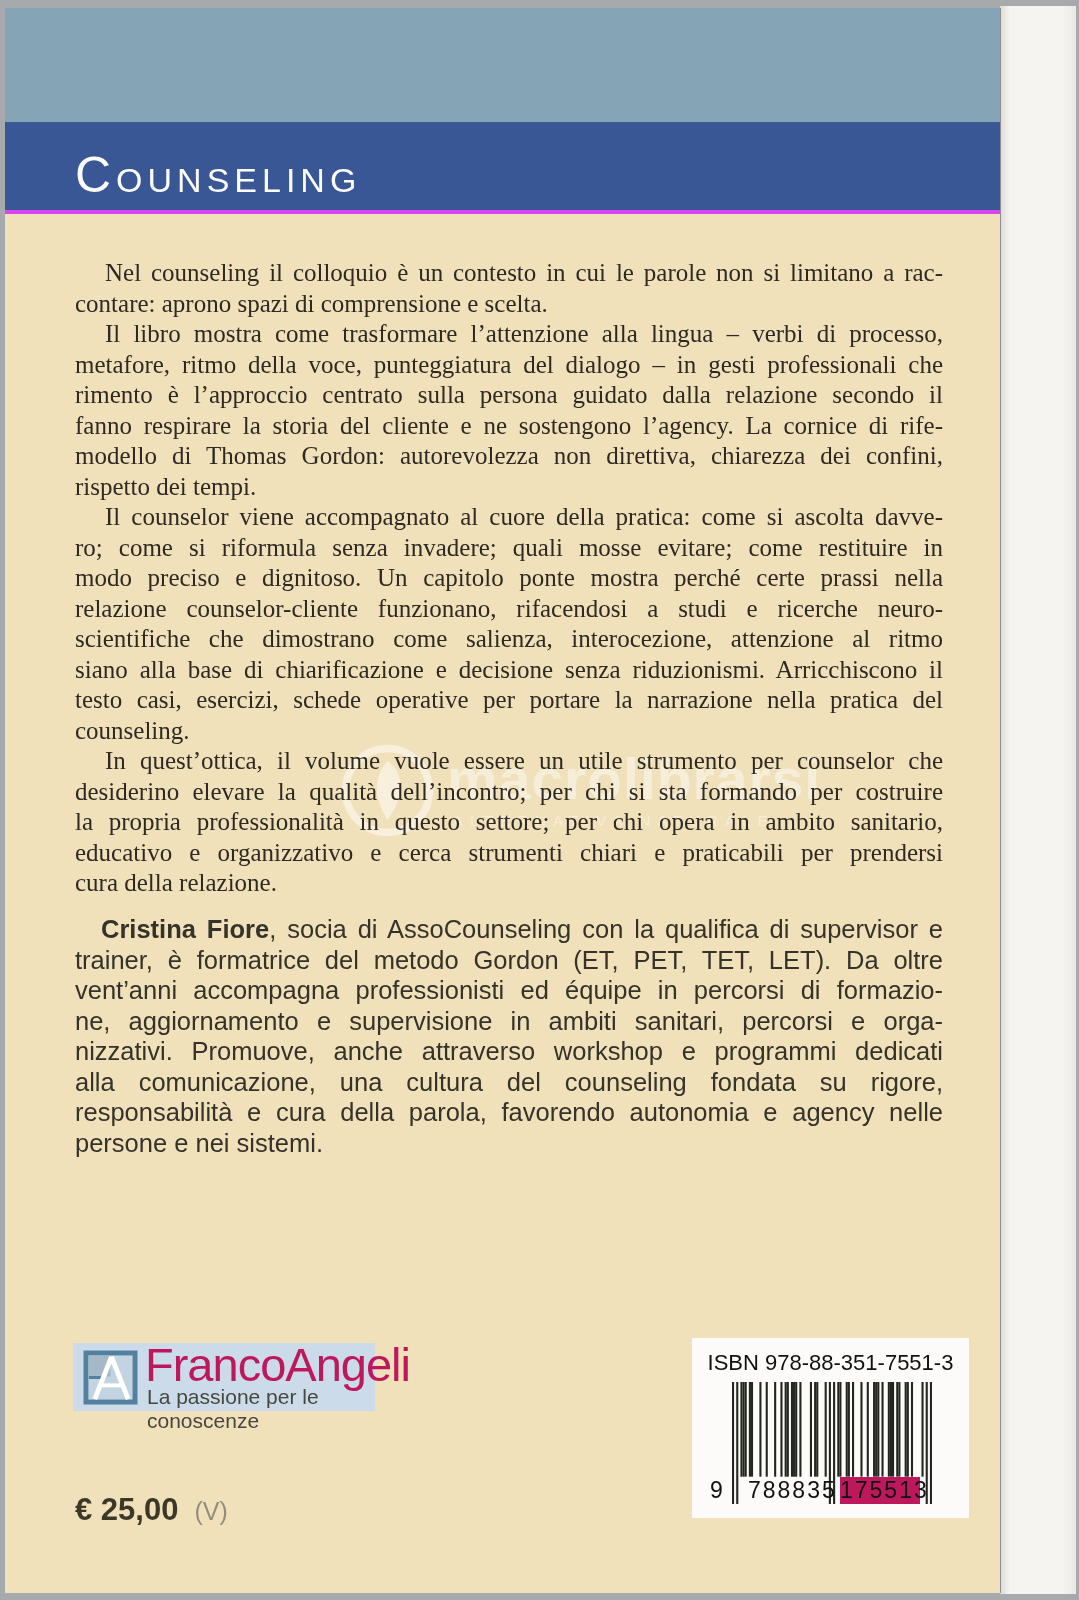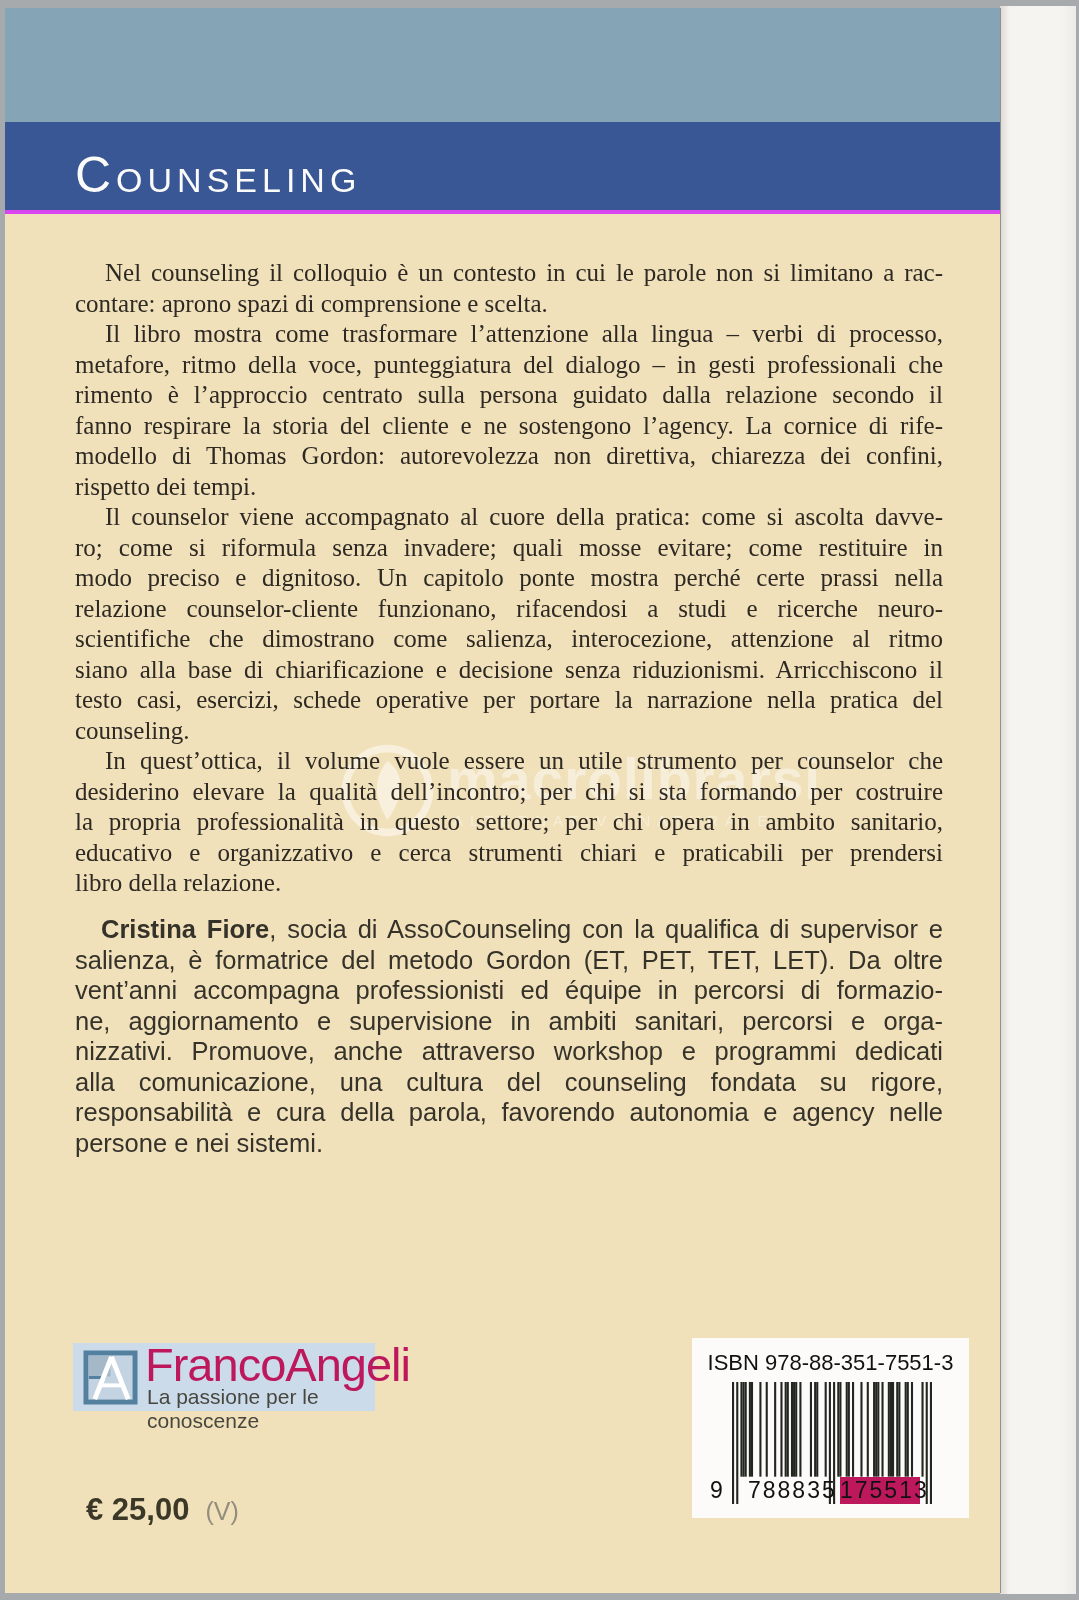--- a/index.html
+++ b/index.html
@@ -57,21 +57,21 @@
   .bars-wrap{position:absolute;left:26px;top:44px;width:228px;height:122px;}
   .bars-wrap svg{position:absolute;left:14px;top:0;width:200px;height:122px;}
   .bc-digit-first{position:absolute;left:-8px;bottom:0px;font-size:23px;color:#111;}
   .bc-digits-l{position:absolute;left:30px;bottom:0px;width:80px;
     font-size:23px;color:#111;letter-spacing:2px;background:#fcfbfa;}
   .bc-digits-r{position:absolute;left:122px;bottom:0px;width:80px;text-align:center;
     font-size:23px;color:#111;letter-spacing:2px;background:#be185d;}
 
   
   .price{position:absolute;left:70px;top:1484px;}
-  .price-amount{font-size:31px;font-weight:700;color:#3b3828;margin-left:11px;}
+  .price-amount{font-size:31px;font-weight:700;color:#3b3828;}
   .price-note{font-size:25px;color:#928d7d;margin-left:16px;font-weight:400;}
 </style>
 </head>
 <body>
 
 <div class="page">
 
   <div class="scan-strip"></div>
 
   <div class="cover">
@@ -112,27 +112,27 @@
           <div class="line">scientifiche che dimostrano come salienza, interocezione, attenzione al ritmo</div>
           <div class="line">siano alla base di chiarificazione e decisione senza riduzionismi. Arricchiscono il</div>
           <div class="line">testo casi, esercizi, schede operative per portare la narrazione nella pratica del</div>
           <div class="line last">counseling.</div>
         </div>
         <div class="para">
           <div class="line first">In quest’ottica, il volume vuole essere un utile strumento per counselor che</div>
           <div class="line">desiderino elevare la qualità dell’incontro; per chi si sta formando per costruire</div>
           <div class="line">la propria professionalità in questo settore; per chi opera in ambito sanitario,</div>
           <div class="line">educativo e organizzativo e cerca strumenti chiari e praticabili per prendersi</div>
-          <div class="line last">libro della relazione.</div>
+          <div class="line last">cura della relazione.</div>
         </div>
       </div>
 
     <div class="bio" id="bio-block">
         <div class="line first"><b>Cristina Fiore</b>, socia di AssoCounseling con la qualifica di supervisor e</div>
-        <div class="line">salienza, è formatrice del metodo Gordon (ET, PET, TET, LET). Da oltre</div>
+        <div class="line">trainer, è formatrice del metodo Gordon (ET, PET, TET, LET). Da oltre</div>
         <div class="line">vent’anni accompagna professionisti ed équipe in percorsi di formazio-</div>
         <div class="line">ne, aggiornamento e supervisione in ambiti sanitari, percorsi e orga-</div>
         <div class="line">nizzativi. Promuove, anche attraverso workshop e programmi dedicati</div>
         <div class="line">alla comunicazione, una cultura del counseling fondata su rigore,</div>
         <div class="line">responsabilità e cura della parola, favorendo autonomia e agency nelle</div>
         <div class="line last">persone e nei sistemi.</div>
       </div>
 
     <div class="logo-box">
       <svg class="logo-icon" viewBox="0 0 56 56">

